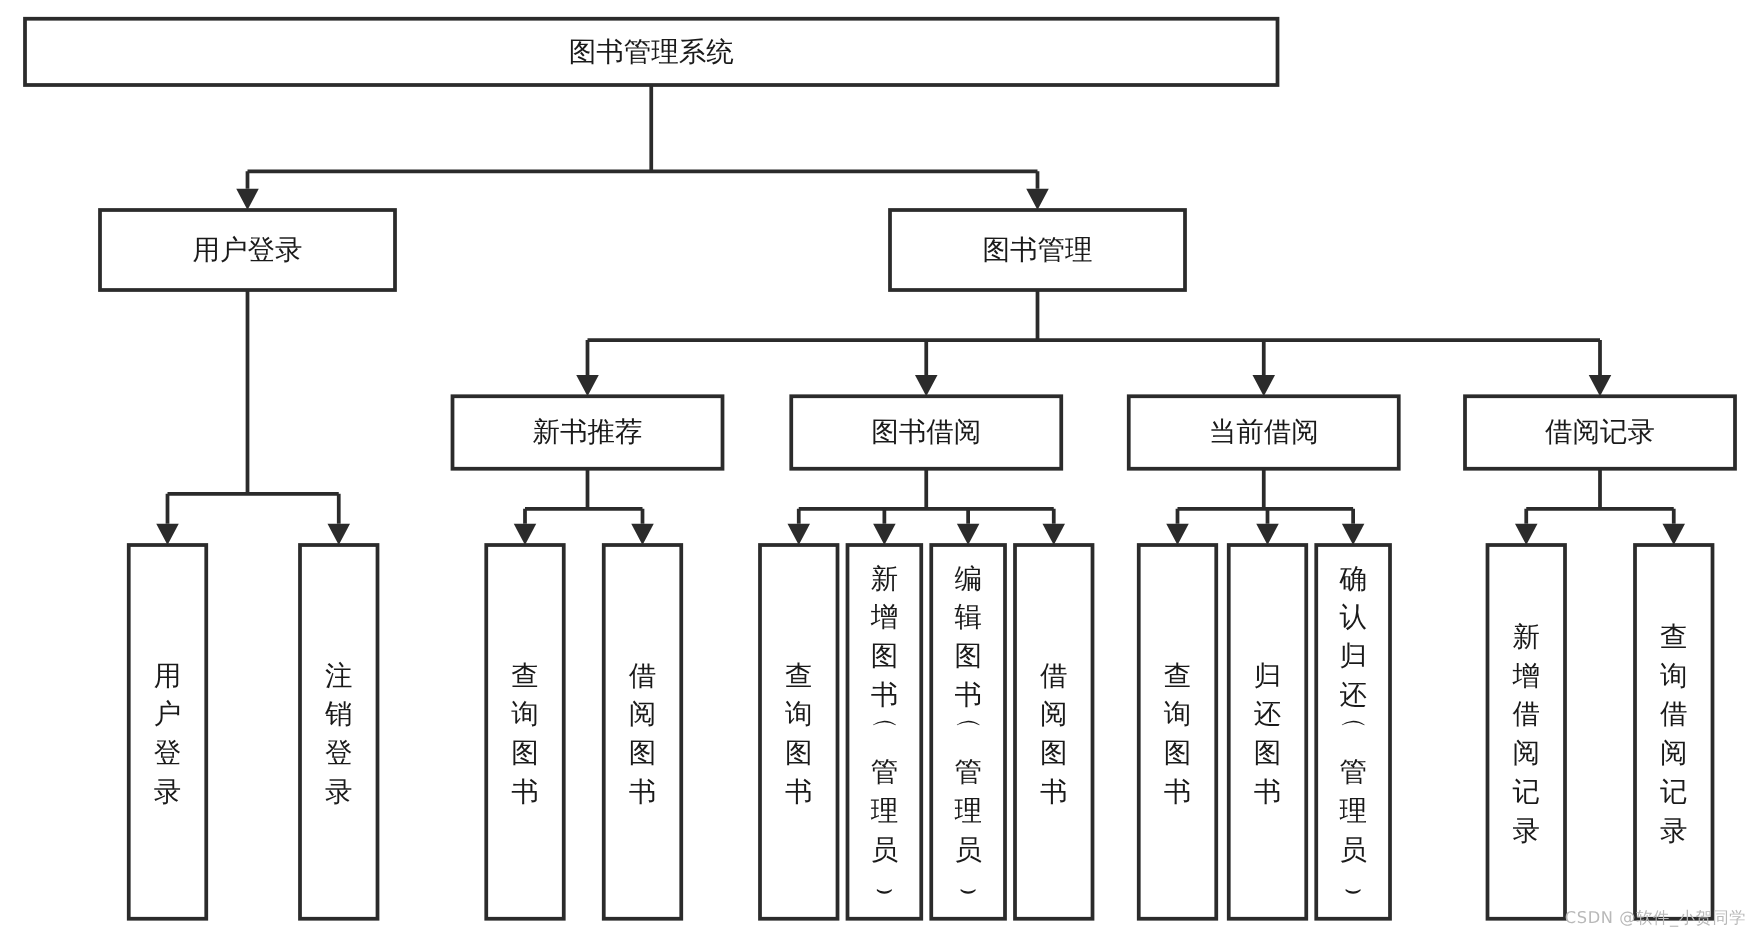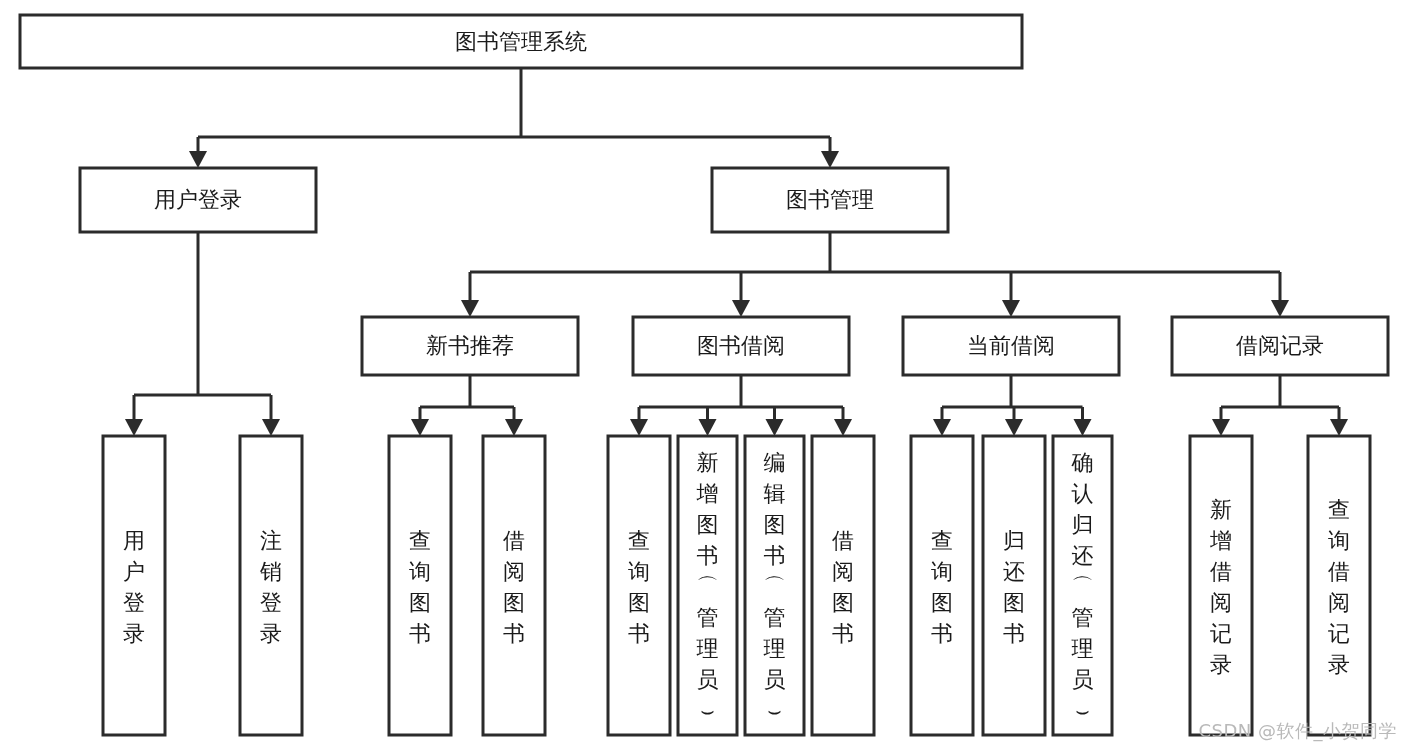--- a/index.html
+++ b/index.html
@@ -20,21 +20,21 @@
     text-anchor:middle;dominant-baseline:middle;
   }
   .leaf-label{
     font-family:"DejaVu Sans","Liberation Sans",sans-serif;
     font-size:22px;fill:#1a1a1a;
     text-anchor:middle;
   }
   .watermark{
     position:absolute;right:8px;bottom:4px;
     font-family:"DejaVu Sans","Liberation Sans",sans-serif;
-    font-size:18px;color:#b9b9b9;letter-spacing:.5px;
+    font-size:13px;color:#b9b9b9;letter-spacing:.5px;
     white-space:nowrap;pointer-events:none;
   }
 </style>
 </head>
 <body>
 
 <svg id="diagram" viewBox="0 0 1405 747" xmlns="http://www.w3.org/2000/svg">
   <g id="edges-layer">
       <path d="M 521 68 L 521 137" class="edge"></path>
       <path d="M 198 137 L 830 137" class="edge"></path>

